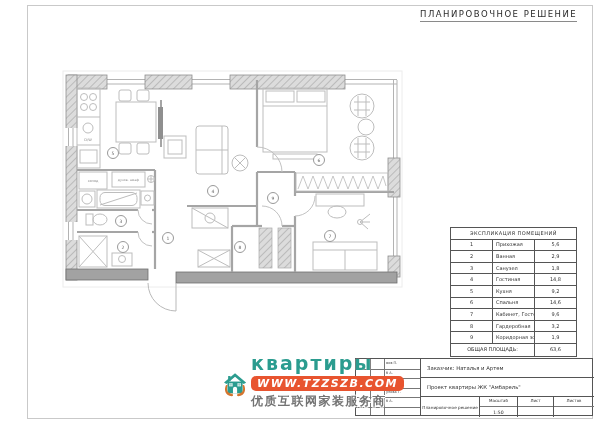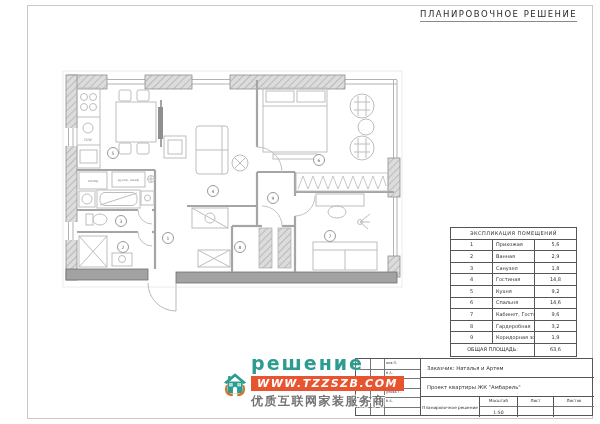--- a/index.html
+++ b/index.html
@@ -41,21 +41,21 @@
   .tb-scale{left:123px;width:38px;}
   .tb-sheet{left:161px;width:36px;}
   .tb-sheets{left:197px;width:41px;}
   
   .watermark{position:absolute;left:224px;top:352px;width:180px;height:72px;display:flex;
         gap:5px;z-index:10;}
   .wm-text{display:flex;flex-direction:column;margin-top:2px;}
   .wm-site{font-size:19px;font-weight:bold;color:#2b9c8f;letter-spacing:2px;line-height:1.05;
         text-shadow:0 0 1px #ffffff;white-space:nowrap;}
   .wm-url{margin-top:2px;background:#e8542f;color:#fff;font-size:11px;font-weight:bold;
-        font-style:italic;padding:1px 6px;border-radius:0;letter-spacing:1.5px;
+        font-style:italic;padding:1px 6px;border-radius:5px;letter-spacing:1.5px;
         width:fit-content;white-space:nowrap;}
   .wm-tag{margin-top:2px;font-size:12px;font-weight:bold;color:#737373;letter-spacing:1.5px;
         white-space:nowrap;
         text-shadow:-1px -1px 0 #fff,1px -1px 0 #fff,-1px 1px 0 #fff,1px 1px 0 #fff;}
 </style>
 </head>
 <body>
 
 <div class="sheet">
   <div class="frame"></div>
@@ -381,18 +381,18 @@
           <line x1="15" y1="33.5" x2="25" y2="33.5"></line>
         <line x1="44" y1="29" x2="44" y2="38"></line>
           <line x1="39" y1="33.5" x2="49" y2="33.5"></line>
       </g>
       <g fill="#d4752e">
         <path d="M6 34 C1 44 2 56 10 62 C14 65 20 67 26 66 L25 59 C17 60 10 56 9 48 C8 43 9 38 11 35 Z"></path>
         <path d="M58 34 C63 44 62 56 54 62 C50 65 44 67 38 66 L39 59 C47 60 54 56 55 48 C56 43 55 38 53 35 Z"></path>
       </g>
     </svg>
     <div class="wm-text">
-      <div class="wm-site">решение</div>
+      <div class="wm-site">квартиры</div>
       <div class="wm-url">WWW.TZZSZB.COM</div>
       <div class="wm-tag">优质互联网家装服务商</div>
     </div>
   </div>
 </div>
 
 </body></html>

